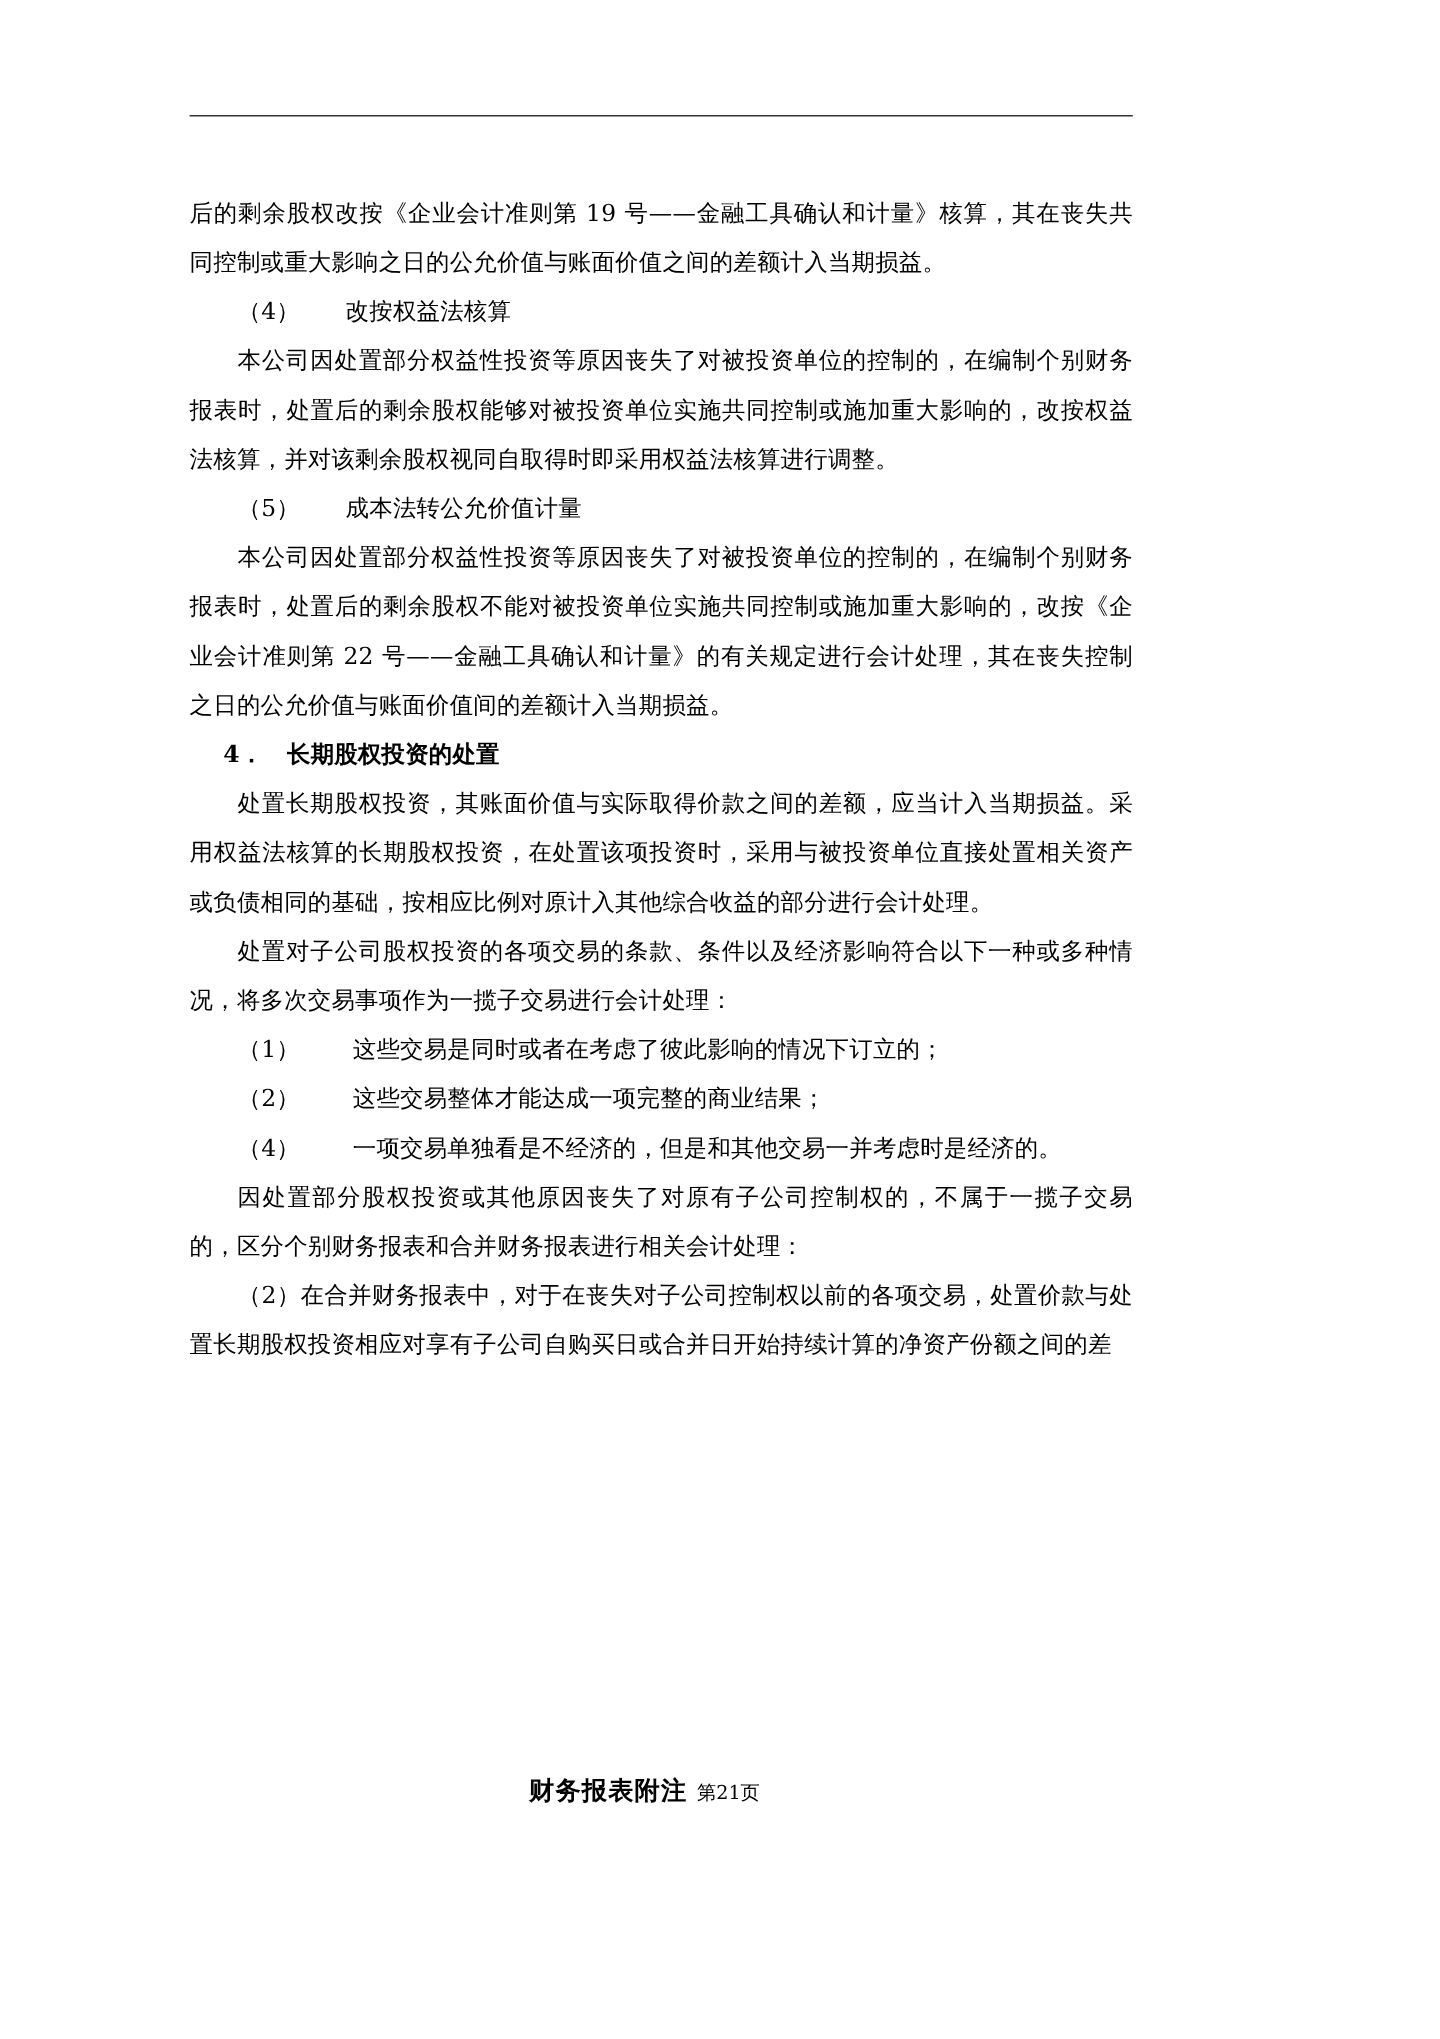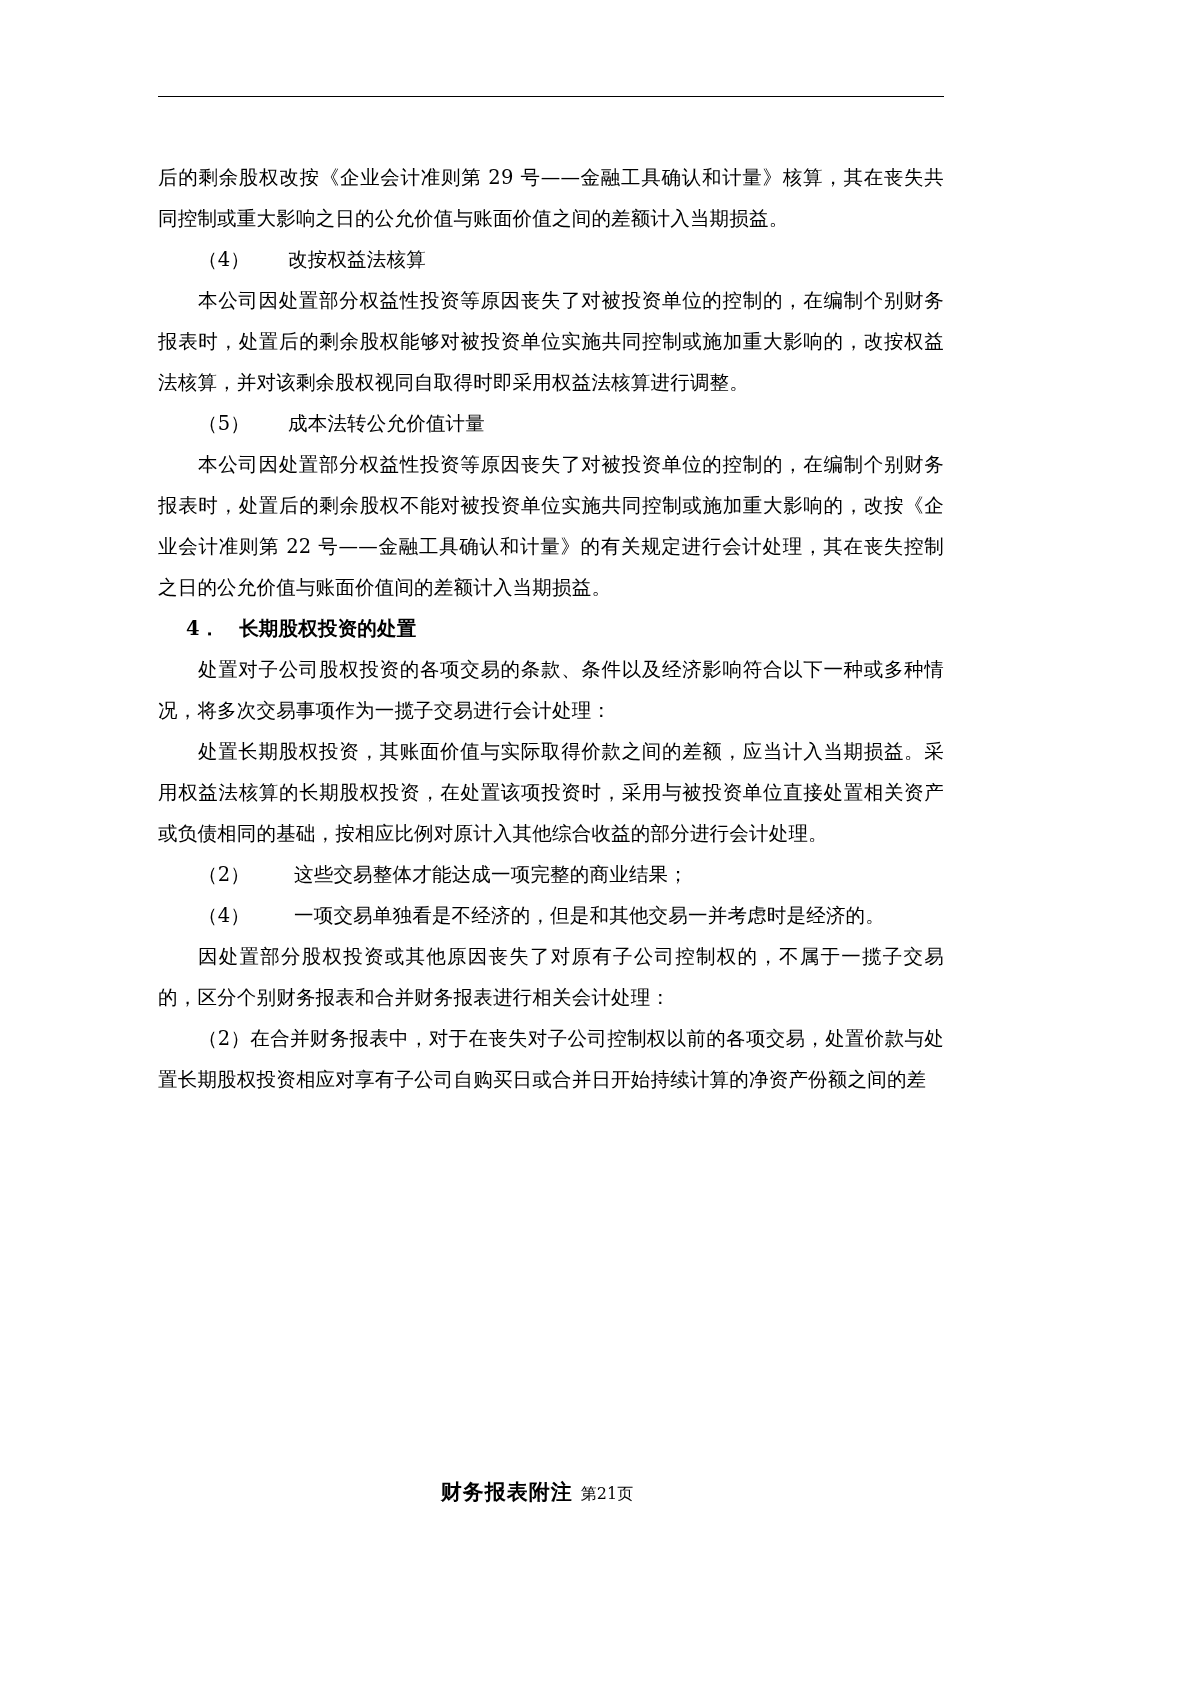--- a/index.html
+++ b/index.html
@@ -72,37 +72,38 @@
     margin-left: 8px;
   }
 </style>
 </head>
 <body>
 
 <div class="page">
   <div class="content">
     <div class="rule"></div>
 
-    <p class="noind">后的剩余股权改按《企业会计准则第 29 号——金融工具确认和计量》核算，其在丧失共同控制或重大影响之日的公允价值与账面价值之间的差额计入当期损益。</p>
+    <p class="noind">后的剩余股权改按《企业会计准则第 19 号——金融工具确认和计量》核算，其在丧失共同控制或重大影响之日的公允价值与账面价值之间的差额计入当期损益。</p>
 
 
     <p class="numlist"><span class="num">（4）</span><span>改按权益法核算</span></p>
 
     <p class="ind1">本公司因处置部分权益性投资等原因丧失了对被投资单位的控制的，在编制个别财务报表时，处置后的剩余股权能够对被投资单位实施共同控制或施加重大影响的，改按权益法核算，并对该剩余股权视同自取得时即采用权益法核算进行调整。</p>
 
     <p class="numlist"><span class="num">（5）</span><span>成本法转公允价值计量</span></p>
 
     <p class="ind1">本公司因处置部分权益性投资等原因丧失了对被投资单位的控制的，在编制个别财务报表时，处置后的剩余股权不能对被投资单位实施共同控制或施加重大影响的，改按《企业会计准则第 22 号——金融工具确认和计量》的有关规定进行会计处理，其在丧失控制之日的公允价值与账面价值间的差额计入当期损益。</p>
 
     <p class="bold">4．　长期股权投资的处置</p>
 
+    <p class="ind1">处置长期股权投资，其账面价值与实际取得价款之间的差额，应当计入当期损益。采用权益法核算的长期股权投资，在处置该项投资时，采用与被投资单位直接处置相关资产或负债相同的基础，按相应比例对原计入其他综合收益的部分进行会计处理。</p>
+
     <p class="ind1">处置对子公司股权投资的各项交易的条款、条件以及经济影响符合以下一种或多种情况，将多次交易事项作为一揽子交易进行会计处理：</p>
 
-    <p class="ind1">处置长期股权投资，其账面价值与实际取得价款之间的差额，应当计入当期损益。采用权益法核算的长期股权投资，在处置该项投资时，采用与被投资单位直接处置相关资产或负债相同的基础，按相应比例对原计入其他综合收益的部分进行会计处理。</p>
-
+    <p class="numlist"><span class="num wide">（1）</span><span>这些交易是同时或者在考虑了彼此影响的情况下订立的；</span></p>
 
     <p class="numlist"><span class="num wide">（2）</span><span>这些交易整体才能达成一项完整的商业结果；</span></p>
 
 
     <p class="numlist"><span class="num wide">（4）</span><span>一项交易单独看是不经济的，但是和其他交易一并考虑时是经济的。</span></p>
 
     <p class="ind1">因处置部分股权投资或其他原因丧失了对原有子公司控制权的，不属于一揽子交易的，区分个别财务报表和合并财务报表进行相关会计处理：</p>
 
 
     <p class="ind1">（2）在合并财务报表中，对于在丧失对子公司控制权以前的各项交易，处置价款与处置长期股权投资相应对享有子公司自购买日或合并日开始持续计算的净资产份额之间的差</p>

